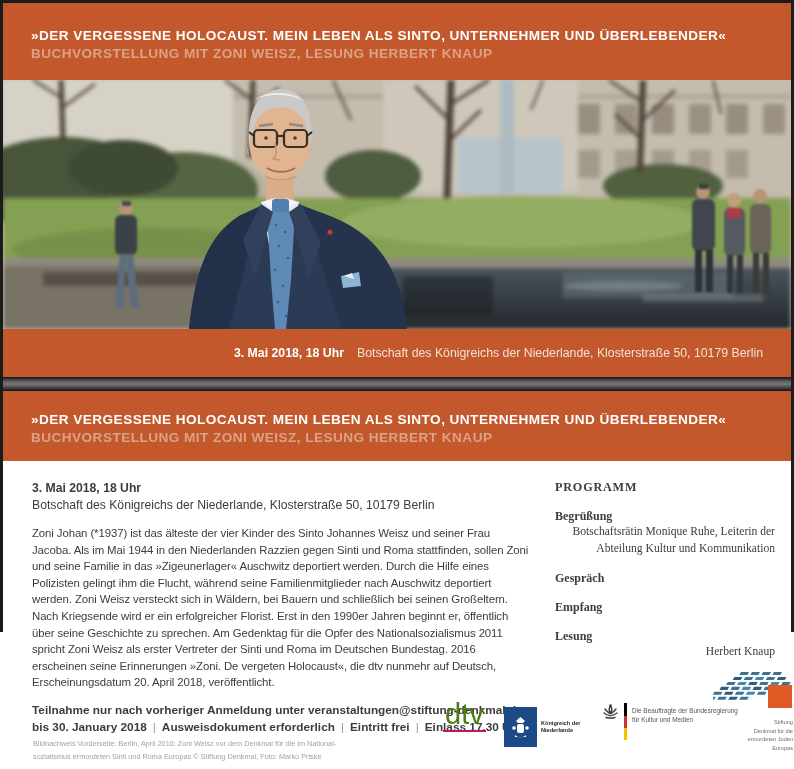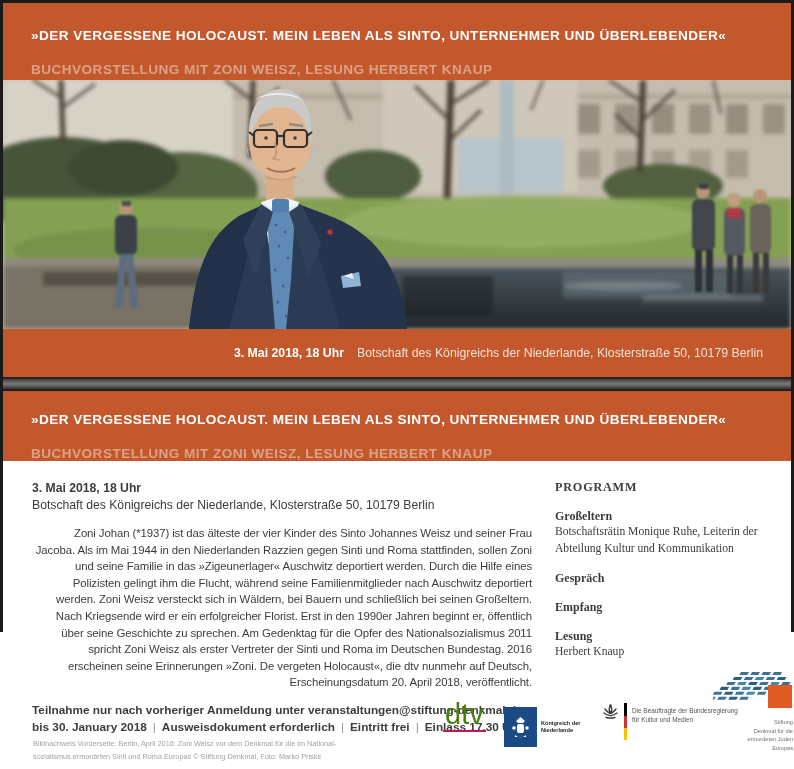--- a/index.html
+++ b/index.html
@@ -9,48 +9,48 @@
            border:3px solid #1b1b1b; background:#ffffff; }
 
   
   .panel1 { position:relative; width:788px; height:374px; }
   .hdr { background:#c2582b; width:100%; }
   .hdr1 { height:77px; padding:25px 0 0 28px; }
   .hdr2 { height:70px; padding:21px 0 0 28px; }
   .hdr .title { color:#ffffff; font-weight:bold; font-size:13.6px; letter-spacing:.45px;
                 line-height:16px; white-space:nowrap; }
   .hdr .subtitle { color:#dda185; font-weight:bold; font-size:13.6px; letter-spacing:.45px;
-                   line-height:16px; margin-top:18px; white-space:nowrap; }
+                   line-height:16px; margin-top:2px; white-space:nowrap; }
   .photo { position:relative; width:788px; height:249px; overflow:hidden; background:#c6bfb1; }
   .photo svg { display:block; }
   .databar { height:48px; background:#c2582b; display:flex; align-items:center;
              justify-content:flex-end; padding-right:28px; }
   .databar .dt { color:#ffffff; font-weight:bold; font-size:12.3px; }
   .databar .loc { color:#f3e1d5; font-size:12.3px; margin-left:13px; }
 
   
   .fold { width:788px; height:14px;
           background:linear-gradient(#121212 0%, #5c5c5c 30%, #787878 50%, #4f4f4f 72%, #101010 100%); }
 
   
   .panel2 { position:relative; width:788px; height:366px; background:#ffffff; }
   .body2 { position:relative; width:788px; height:296px; }
 
   .colL { position:absolute; left:29px; top:19px; width:500px; color:#3c3c3b; }
   .colL .dt2 { font-weight:bold; font-size:12.2px; line-height:17px; }
   .colL .loc2 { font-size:12.2px; line-height:17px; }
-  .colL .para { font-size:11.4px; line-height:16.6px; margin-top:11px; letter-spacing:-0.1px;text-align:right; }
+  .colL .para { font-size:11.4px; line-height:16.6px; margin-top:11px; letter-spacing:-0.1px; }
   .colL .reg { font-weight:bold; font-size:11.8px; line-height:17.5px; margin-top:11px; }
   .reg .sep { color:#9a9a99; font-weight:normal; padding:0 6px; }
 
   .colR { position:absolute; left:552px; top:19px; width:220px; color:#3c3c3b;font-family:Liberation Serif, serif; }
   .colR .prog-head { font-weight:bold; font-size:12.2px; letter-spacing:.8px; }
   .colR .block { margin-top:13px; }
   .colR .block .btitle { font-weight:bold; font-size:12px; line-height:16px; }
-  .colR .block .btext { font-size:11.6px; line-height:16.5px; }
+  .colR .block .btext { font-size:11.6px; line-height:16.5px;text-align:right; }
 
   
   .credit { position:absolute; left:30px; top:334px; font-size:7.3px; line-height:13px; color:#a2a2a1;margin-top:12px; }
   .dtv { position:absolute; left:440px; top:308px; font-family:Liberation Sans, sans-serif;
          font-size:29px; color:#4d7c0f; line-height:30px; border-bottom:2px solid #be185d;
          padding:0 2px 1px 2px; }
   .nl { position:absolute; left:501px; top:316px; display:flex; align-items:center; }
   .nl-banner { width:33px; height:40px; background:#1b4a86; position:relative; }
   .nl-label { font-size:5.6px; font-weight:bold; color:#1d1d1b; margin-left:4px; width:58px; line-height:7px; }
   .gov { position:absolute; left:598px; top:312px; display:flex; align-items:flex-start; }
@@ -242,21 +242,21 @@
             <div>Teilnahme nur nach vorheriger Anmeldung unter veranstaltungen@stiftung-denkmal.de</div>
             <div>
               <span>bis 30. January 2018</span><span class="sep">|</span><span>Ausweisdokument erforderlich</span><span class="sep">|</span><span>Eintritt frei</span><span class="sep">|</span><span>Einlass 17.30 Uhr</span>
             </div>
           </div>
         </div>
 
         <div class="colR">
           <div class="prog-head">PROGRAMM</div>
           <div class="block">
-            <div class="btitle">Großeltern</div>
+            <div class="btitle">Begrüßung</div>
             <div class="btext">Botschaftsrätin Monique Ruhe, Leiterin der Abteilung Kultur und Kommunikation</div>
           </div>
           <div class="block">
             <div class="btitle">Gespräch</div>
           </div>
           <div class="block">
             <div class="btitle">Empfang</div>
           </div>
           <div class="block">
             <div class="btitle">Lesung</div>

